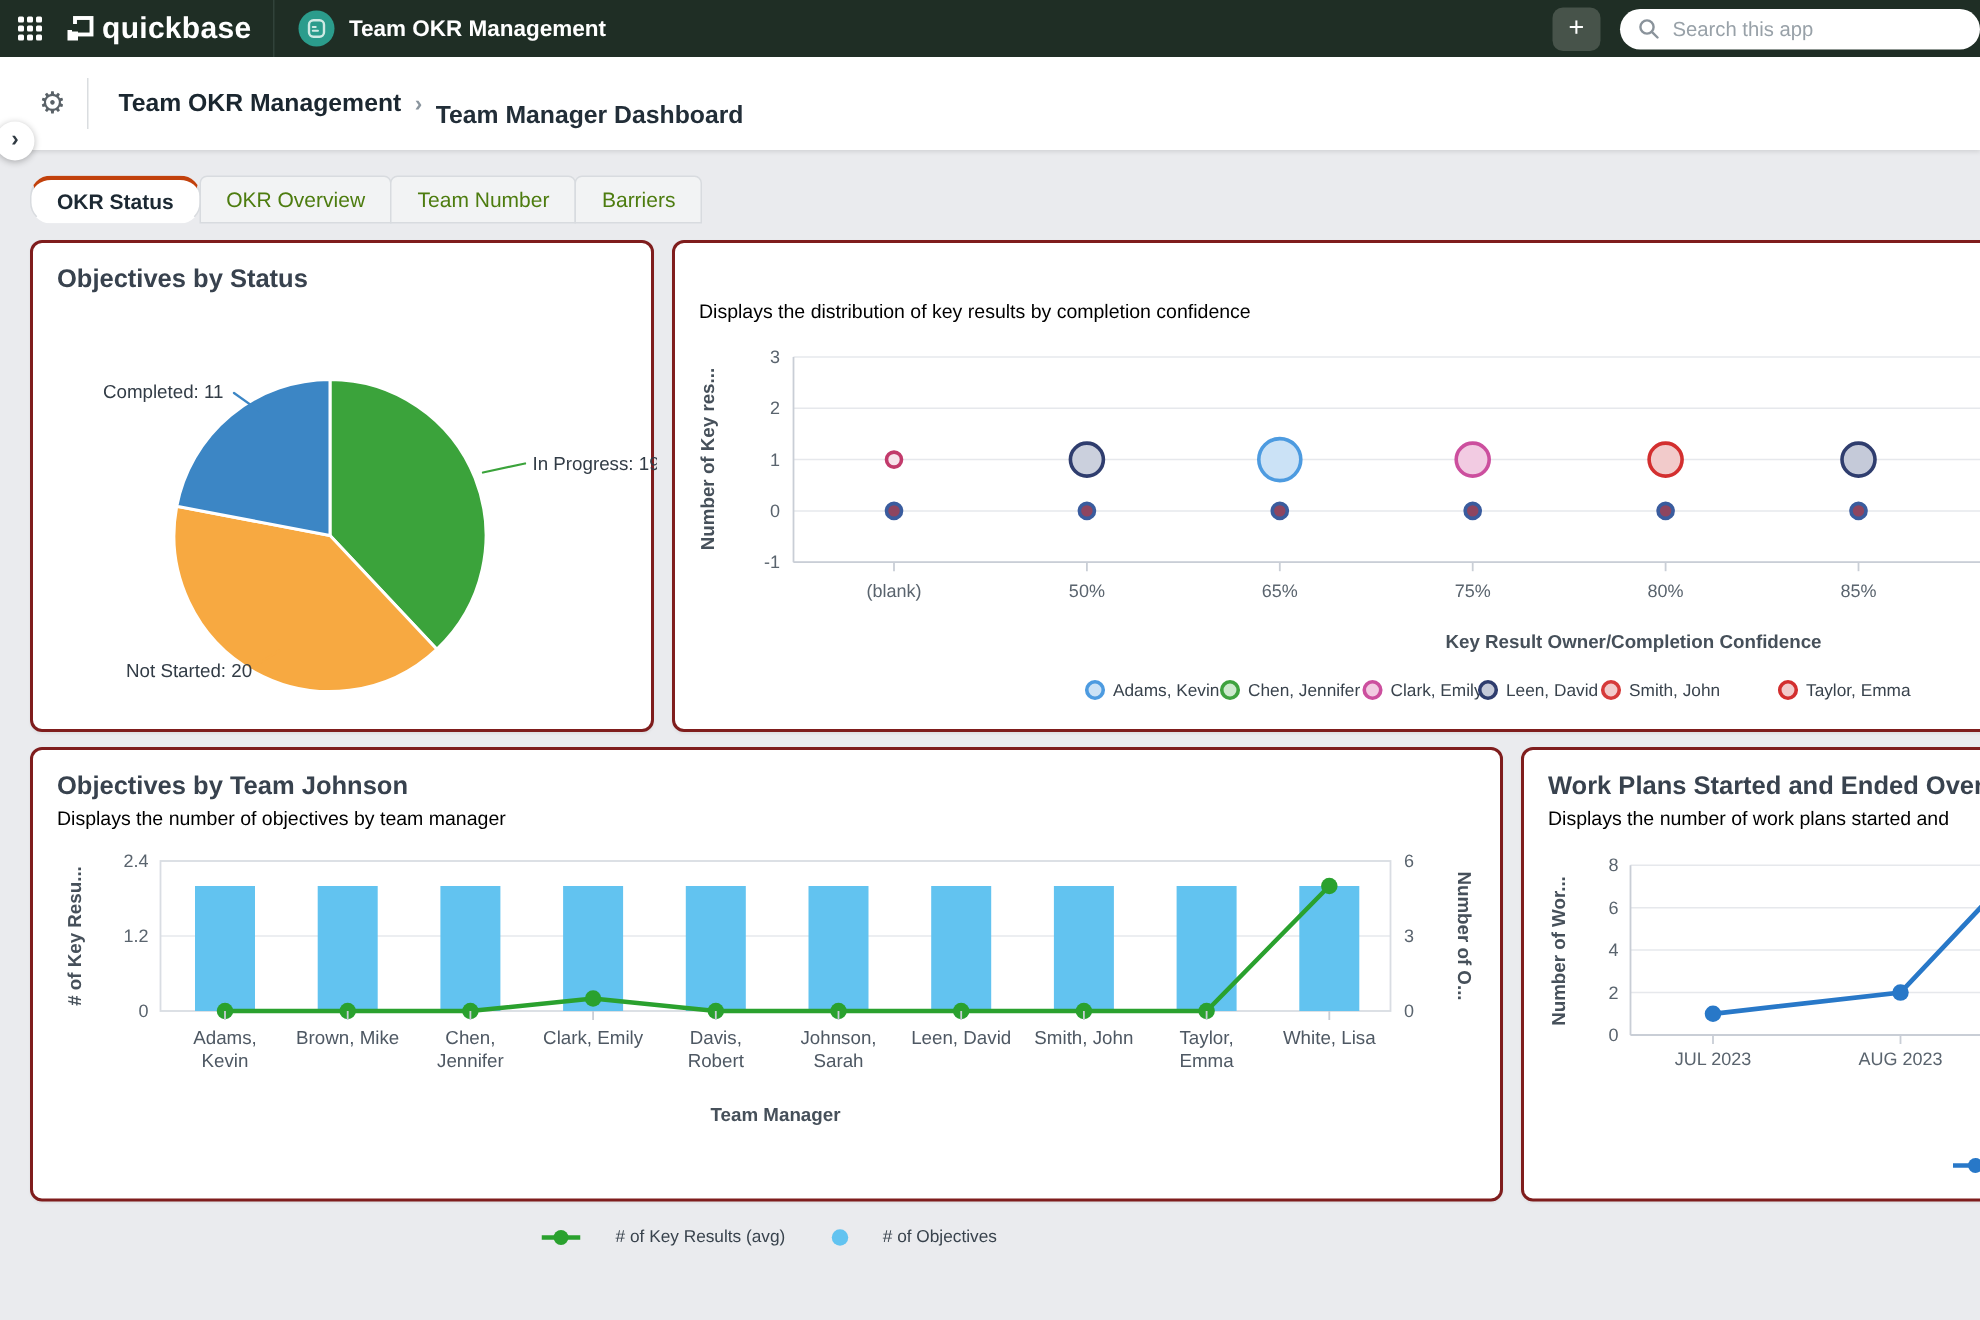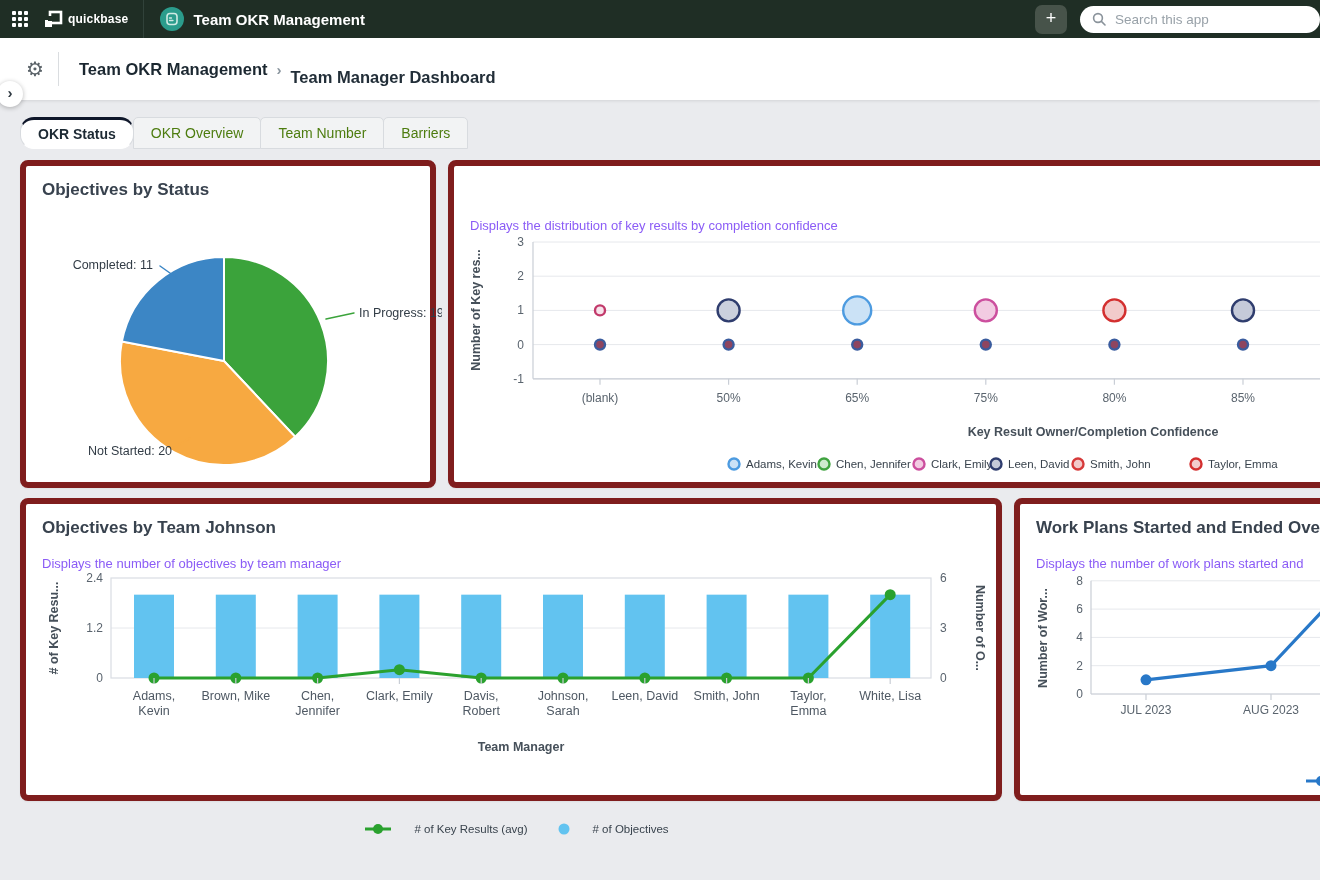--- a/index.html
+++ b/index.html
@@ -7,21 +7,21 @@
     width:1320px;height:880px;overflow:hidden;position:relative;
     font-family:"Liberation Sans", sans-serif;background:#EAEBEE;
     -webkit-font-smoothing:antialiased;
   }
   
   .navbar{position:absolute;left:0;top:0;width:1320px;height:38px;background:#1F2E25;display:flex;align-items:center;z-index:30;}
   .grid-icon{width:16px;height:16px;margin-left:12px;display:grid;grid-template-columns:repeat(3,4px);grid-template-rows:repeat(3,4px);gap:2px;cursor:pointer;}
   .grid-icon span{background:#fff;width:4px;height:4px;border-radius:1px;}
   .qb-logo{display:flex;align-items:center;margin-left:16px;}
   .qb-logo svg{display:block;}
-  .qb-word{color:#fff;font-size:12px;font-weight:bold;letter-spacing:.2px;margin-left:5px;}
+  .qb-word{color:#fff;font-size:20px;font-weight:bold;letter-spacing:.2px;margin-left:5px;}
   .nav-divider{width:1px;height:38px;background:#31423A;margin-left:14px;}
   .app-chip{display:flex;align-items:center;margin-left:16px;}
   .app-icon{width:24px;height:24px;border-radius:50%;background:#2B9C8C;display:flex;align-items:center;justify-content:center;}
   .app-name{color:#fff;font-size:15px;font-weight:bold;margin-left:10px;}
   .nav-right{position:absolute;right:0;top:0;height:38px;display:flex;align-items:center;}
   .add-btn{width:32px;height:29px;background:#47534A;border-radius:7px;color:#fff;font-size:18px;line-height:27px;text-align:center;cursor:pointer;}
   .search-box{width:240px;height:27px;background:#fff;border-radius:14px;margin-left:13px;display:flex;align-items:center;padding-left:12px;box-sizing:border-box;}
   .search-box input{border:none;outline:none;font-size:13.5px;color:#3b82f6;margin-left:7px;width:170px;font-family:"Liberation Sans",sans-serif;background:transparent;}
   .search-box input::placeholder{color:#98A1A8;}
   
@@ -29,25 +29,25 @@
   .gear{font-size:20px;color:#5A6268;margin-left:26px;cursor:pointer;line-height:1;}
   .crumb-divider{width:1px;height:34px;background:#DADDE0;margin-left:14px;}
   .crumbs{margin-left:20px;font-size:16.5px;color:#1B2730;display:flex;align-items:center;gap:9px;}
   .crumb-app{font-weight:bold;cursor:pointer;}
   .crumb-sep{color:#8A959E;font-size:15px;font-weight:bold;}
   .crumb-page{font-weight:bold;color:#222E38;margin-top:17px;}
   .panel-toggle{position:absolute;left:-3px;top:81px;width:26px;height:26px;border-radius:50%;background:#fff;box-shadow:0 1px 5px rgba(0,0,0,.28);z-index:40;text-align:center;line-height:24px;font-size:15px;font-weight:bold;color:#303A42;cursor:pointer;}
   
   .tabs{position:absolute;left:20px;top:117px;display:flex;z-index:10;}
   .tab{height:32px;box-sizing:border-box;display:flex;align-items:center;padding:0 17px;font-size:14px;background:#F2F3F4;border:1px solid #D8DBDF;color:#4d7c0f;border-radius:5px 5px 0 0;margin-right:-1px;cursor:pointer;}
-  .tab.active{background:#fff;border-top:3px solid #0f172a;color:#1C2933;font-weight:bold;border-bottom-color:#fff;border-radius:14px;}
-  
-  .card{position:absolute;background:#fff;border:6px solid #7f1d1d;border-radius:8px;box-shadow:0 1px 2px rgba(0,0,0,.05);box-sizing:border-box;}
+  .tab.active{background:#fff;border-top:3px solid #c2410c;color:#1C2933;font-weight:bold;border-bottom-color:#fff;border-radius:14px;}
+  
+  .card{position:absolute;background:#fff;border:2px solid #7f1d1d;border-radius:8px;box-shadow:0 1px 2px rgba(0,0,0,.05);box-sizing:border-box;}
   .card-title{position:absolute;left:16px;top:14px;font-size:17px;font-weight:bold;color:#38424E;white-space:nowrap;}
-  .card-sub{position:absolute;left:16px;top:52px;font-size:13px;color:#8b5cf6;white-space:nowrap;}
+  .card-sub{position:absolute;left:16px;top:38px;font-size:13px;color:#000000;white-space:nowrap;}
   .mount{position:absolute;left:0;}
   #pie-mount{top:42px;width:416px;height:286px;}
   #scatter-mount{top:64px;width:896px;height:264px;}
   #combo-mount{top:64px;width:982px;height:239px;}
   #line-mount{top:64px;width:330px;height:239px;}
   .combo-legend{position:absolute;left:0;top:319px;width:982px;display:flex;justify-content:center;gap:30px;align-items:center;}
   .combo-legend .li{display:flex;align-items:center;gap:23px;font-size:11.5px;color:#39434D;cursor:pointer;}
   svg text{font-family:"Liberation Sans",sans-serif;}
 </style>
 </head>

